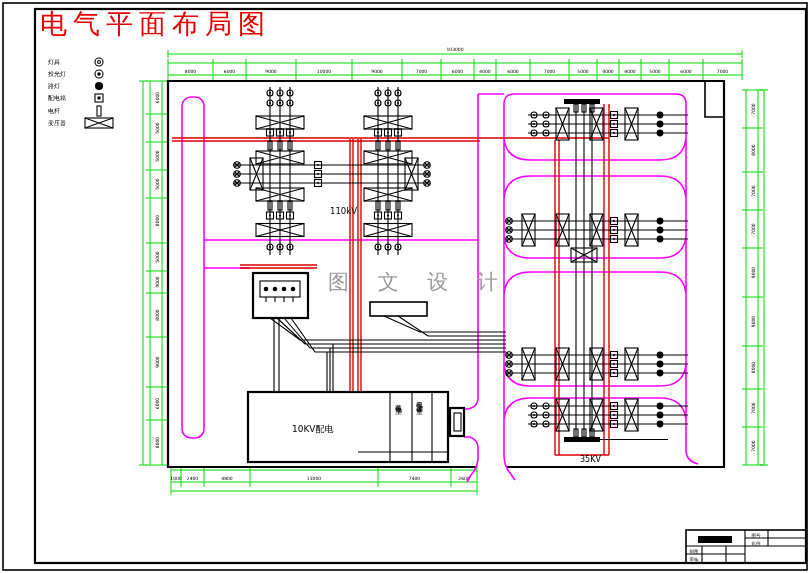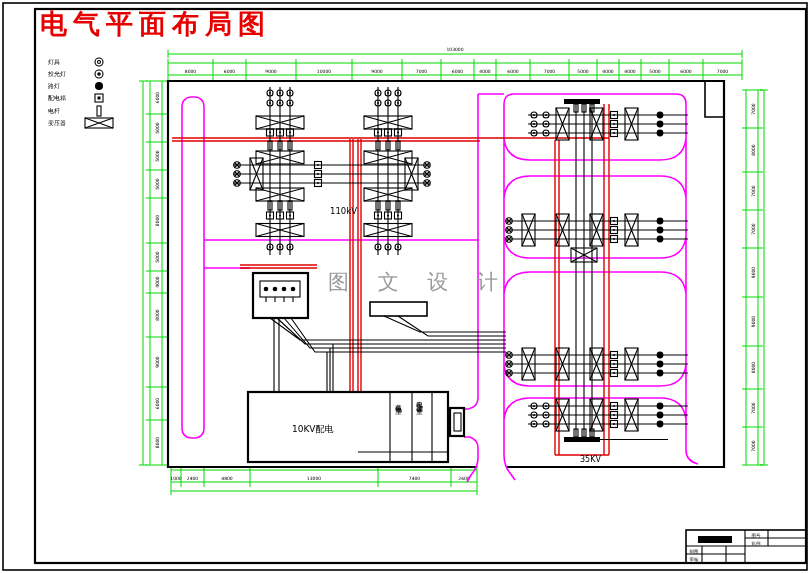--- a/index.html
+++ b/index.html
@@ -11,21 +11,21 @@
   .k15{stroke:#000;fill:none;stroke-width:1.6;}
   .k2{stroke:#000;fill:none;stroke-width:2.2;}
   .fb{fill:#000;stroke:none;}
   .road{stroke:#ff00ff;fill:none;stroke-width:1.6;}
   .cable{stroke:#e00000;fill:none;stroke-width:1.4;}
   .dim{stroke:#00d900;fill:none;stroke-width:1;}
   .dimnum{font-size:4.5px;fill:#000;}
   .lbl{fill:#000;}
   .tb{font-size:4.5px;fill:#000;}
   
-  .title{position:absolute;left:40px;top:6px;font-size:27px;font-weight:bold;color:#e60000;
+  .title{position:absolute;left:40px;top:6px;font-size:27px;font-weight:normal;color:#e60000;
          letter-spacing:6px;white-space:nowrap;text-align:center;}
   .watermark{position:absolute;left:328px;top:268px;font-size:21px;color:#9a9a9a;
              letter-spacing:11px;white-space:nowrap;text-align:right;}
   .vtext{position:absolute;writing-mode:vertical-rl;text-orientation:upright;
          font-size:6.5px;color:#000;letter-spacing:1px;line-height:1;}
   .vt1{left:395px;top:399px;height:58px;}
   .vt2{left:416px;top:396px;height:62px;}
 </style>
 </head>
 <body>

